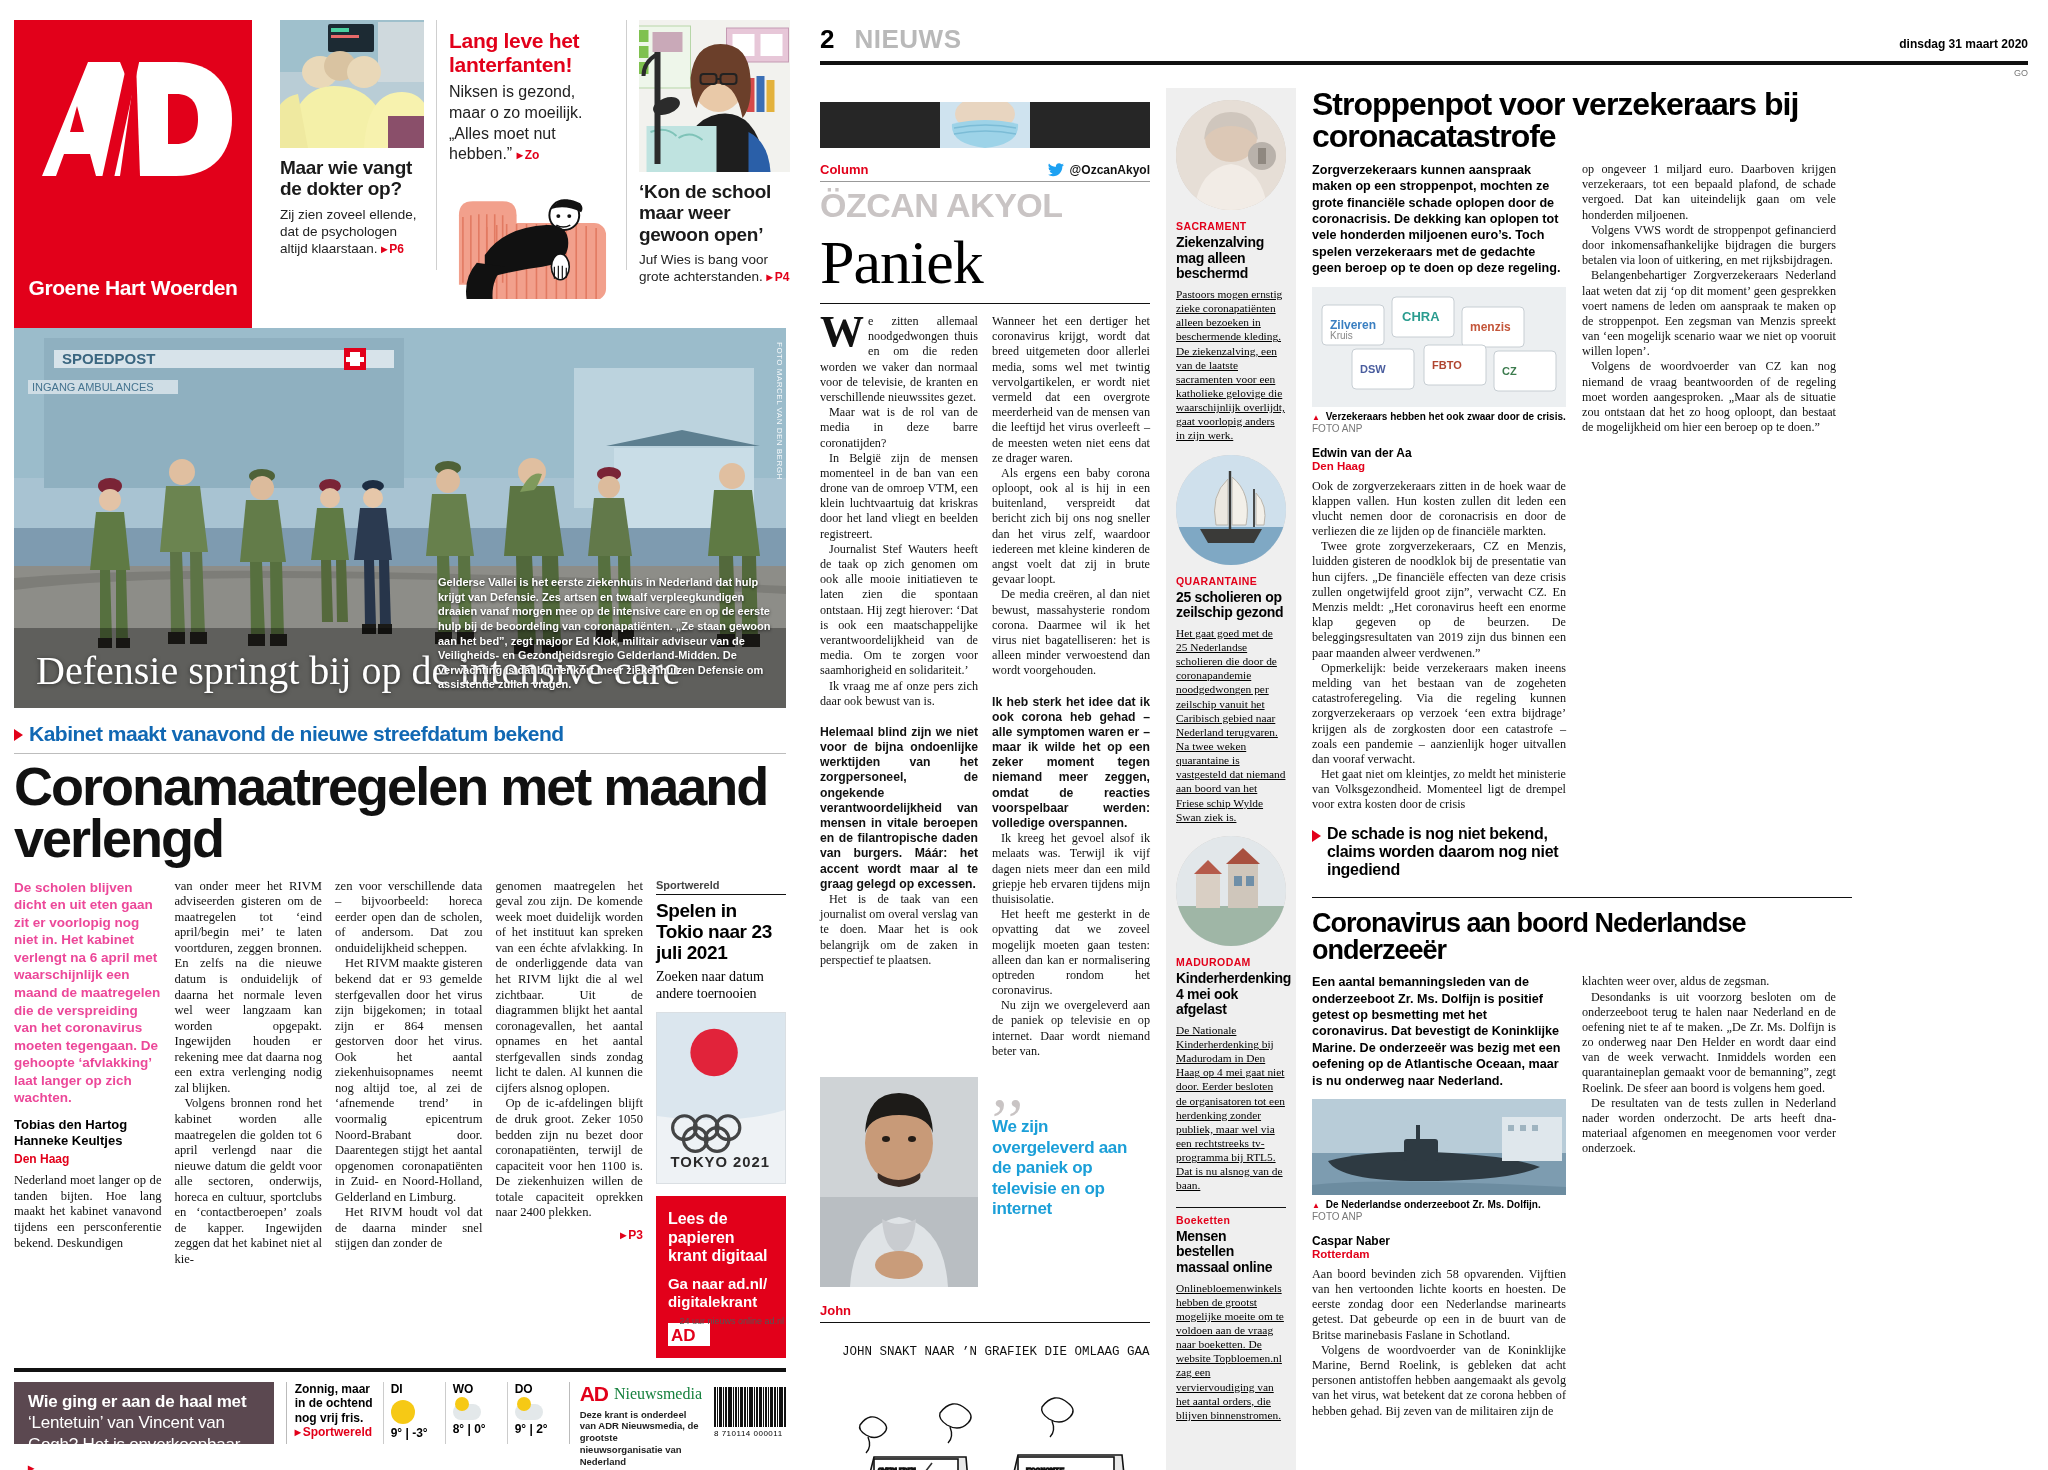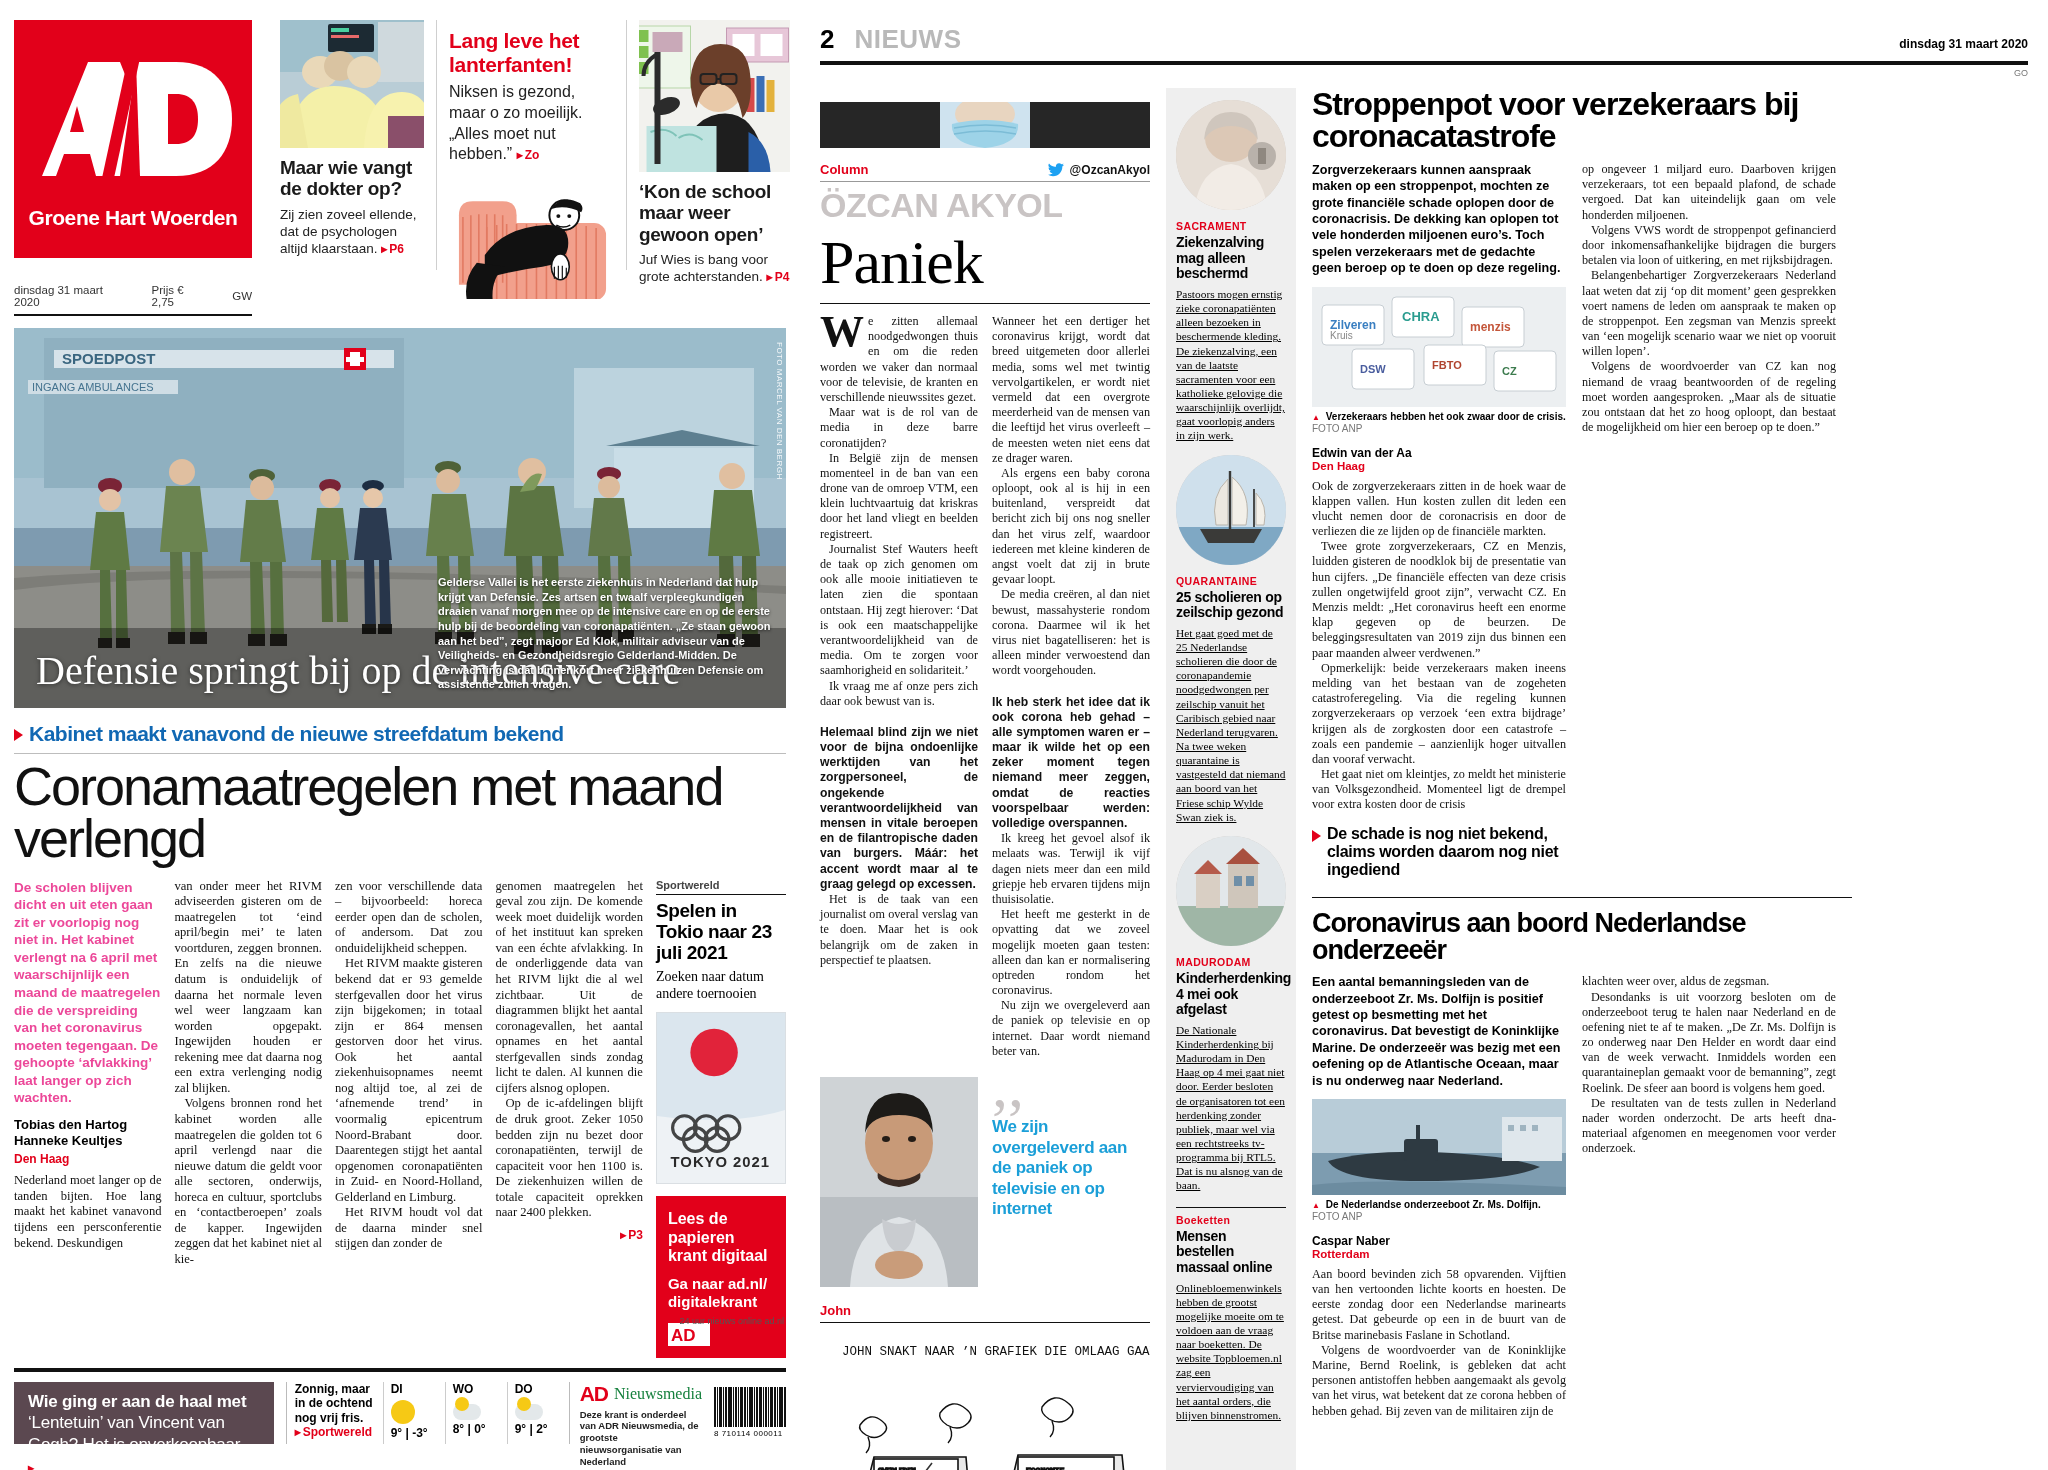--- a/index.html
+++ b/index.html
@@ -10,21 +10,21 @@
     overflow: hidden;
   }
   .spread { position: relative; width: 2048px; height: 1470px; display: flex; }
 
   
   .page-left { position: relative; width: 800px; height: 1470px; padding: 20px 14px 0 14px; background: #ffffff; }
   .page-right { position: relative; width: 1248px; height: 1470px; padding: 24px 20px 0 20px; background: #ffffff; }
 
   
   .masthead-row { display: flex; height: 250px; }
-  .logo-box { width: 238px; height: 238px; background: #e2001a; position: relative; flex: none; }
+  .logo-box { width: 238px; height: 308px; background: #e2001a; position: relative; flex: none; }
   .logo-ad { position: absolute; top: 38px; left: 22px; width: 196px; height: 120px; }
   .logo-sub { position: absolute; bottom: 28px; left: 0; width: 100%; text-align: center;
     color: #fff; font-size: 21px; font-weight: bold; letter-spacing: -.4px; }
 
   .teasers { display: flex; flex: 1; margin-left: 16px; }
   .teaser { position: relative; padding: 0 12px; }
   .teaser + .teaser { border-left: 1px solid #cfcfcf; }
   .t1 { width: 168px; }
   .t2 { width: 190px; }
   .t3 { width: 176px; }
@@ -47,21 +47,21 @@
      font-size: 11px; line-height: 1.33; font-weight: bold; text-shadow: 0 1px 3px rgba(0,0,0,.75); }
   .photo-credit { position: absolute; right: 2px; top: 14px; font-size: 8px; color: #fff;
      writing-mode: vertical-rl; letter-spacing: .5px; opacity: .9; }
 
   
   .kicker { display: flex; align-items: baseline; gap: 6px; margin-top: 14px;
      font-size: 21px; font-weight: bold; color: #1168b3; letter-spacing: -.5px; }
   .kicker .bullet { width: 0; height: 0; border-left: 9px solid #e2001a;
      border-top: 6px solid transparent; border-bottom: 6px solid transparent; }
   .rule { height: 1px; background: #bdbdbd; margin: 7px 0 6px; }
-  .main-headline { font-size: 54px; font-weight: normal; line-height: .97; letter-spacing: -2px; color: #111; }
+  .main-headline { font-size: 54px; font-weight: bold; line-height: .97; letter-spacing: -2px; color: #111; }
 
   .maincols { display: flex; gap: 13px; margin-top: 14px; }
   .col { width: 186px; }
   .lede { font-size: 13.5px; font-weight: bold; line-height: 1.3; color: #ec4899; }
   .byline { font-size: 13px; font-weight: bold; margin-top: 10px; line-height: 1.25; }
   .place { font-size: 12px; font-weight: bold; color: #e2001a; margin-top: 3px; margin-bottom: 7px; }
   .body { font-family: "Liberation Serif", serif; font-size: 12.6px; line-height: 1.235; text-align: justify; hyphens: auto; color: #111; }
   .body p { text-indent: 10px; }
   .body p:first-child { text-indent: 0; }
 

